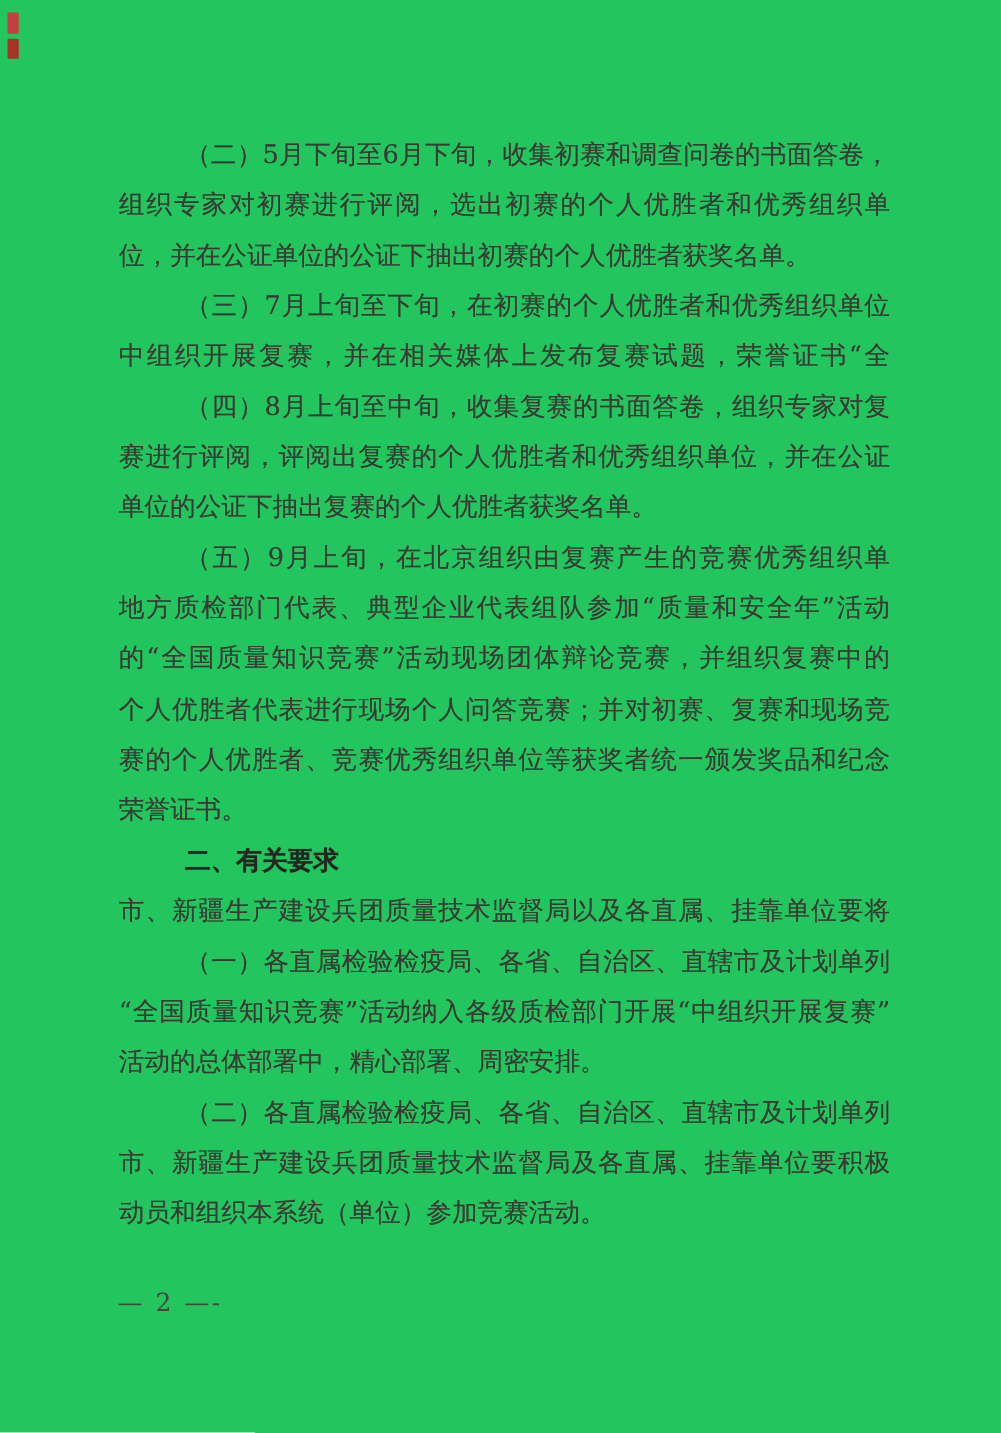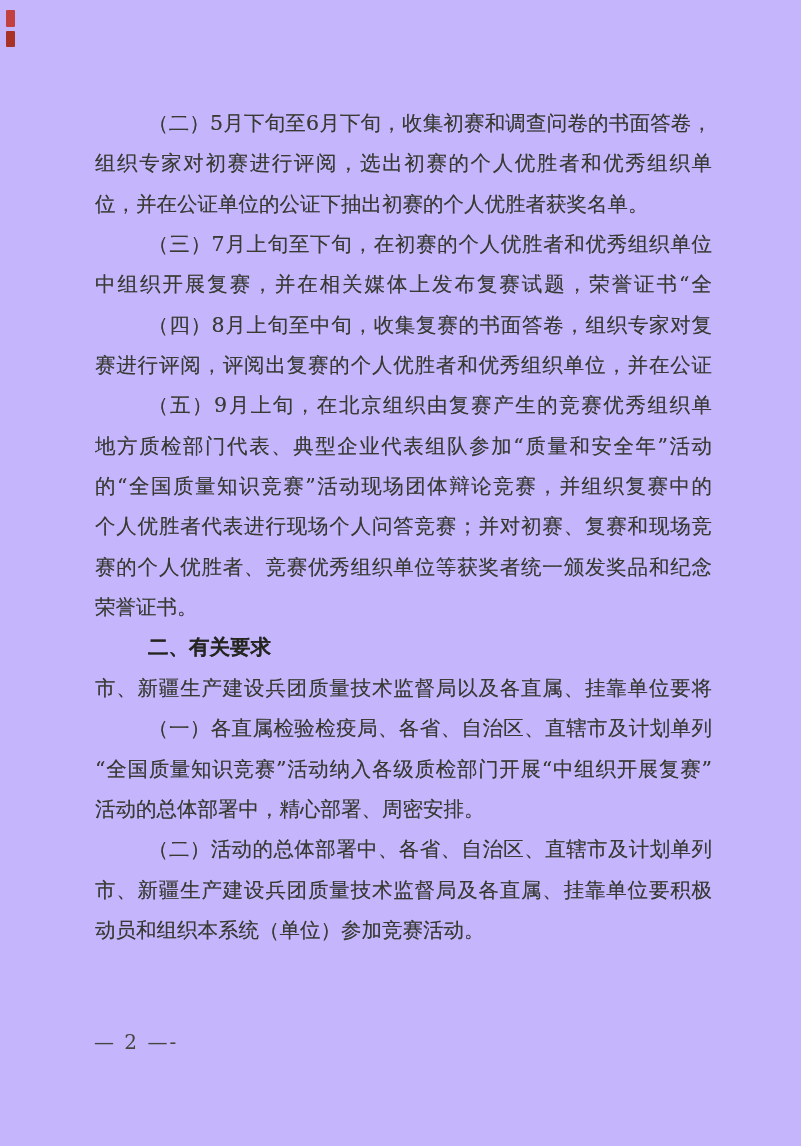--- a/index.html
+++ b/index.html
@@ -4,21 +4,21 @@
 <style>
   html, body {
     margin: 0;
     padding: 0;
     background: #ffffff;
   }
   .page {
     position: relative;
     width: 801px;
     height: 1146px;
-    background: #c4b5fd;
+    background: #22c55e;
     overflow: hidden;
     font-family: "DejaVu Serif", "Liberation Serif", serif;
     color: #383a33;
   }
   
   .corner-mark {
     position: absolute;
     left: 6px;
     width: 9px;
     border-radius: 1px;
@@ -81,20 +81,21 @@
     </div>
 
     <div>
       <div class="line jfy ind">（三）7月上旬至下旬，在初赛的个人优胜者和优秀组织单位</div>
       <div class="line jfy">中组织开展复赛，并在相关媒体上发布复赛试题，荣誉证书“全</div>
     </div>
 
     <div>
       <div class="line jfy ind">（四）8月上旬至中旬，收集复赛的书面答卷，组织专家对复</div>
       <div class="line jfy">赛进行评阅，评阅出复赛的个人优胜者和优秀组织单位，并在公证</div>
+      <div class="line">单位的公证下抽出复赛的个人优胜者获奖名单。</div>
     </div>
 
     <div>
       <div class="line jfy ind">（五）9月上旬，在北京组织由复赛产生的竞赛优秀组织单位、</div>
       <div class="line jfy">地方质检部门代表、典型企业代表组队参加“质量和安全年”活动</div>
       <div class="line jfy">的“全国质量知识竞赛”活动现场团体辩论竞赛，并组织复赛中的</div>
       <div class="line jfy">个人优胜者代表进行现场个人问答竞赛；并对初赛、复赛和现场竞</div>
       <div class="line jfy">赛的个人优胜者、竞赛优秀组织单位等获奖者统一颁发奖品和纪念</div>
       <div class="line">荣誉证书。</div>
     </div>
@@ -102,21 +103,21 @@
     <div class="line ind bold">二、有关要求</div>
 
     <div>
       <div class="line jfy">市、新疆生产建设兵团质量技术监督局以及各直属、挂靠单位要将</div>
       <div class="line jfy ind">（一）各直属检验检疫局、各省、自治区、直辖市及计划单列</div>
       <div class="line jfy">“全国质量知识竞赛”活动纳入各级质检部门开展“中组织开展复赛”</div>
       <div class="line">活动的总体部署中，精心部署、周密安排。</div>
     </div>
 
     <div>
-      <div class="line jfy ind">（二）活动的总体部署中、各省、自治区、直辖市及计划单列</div>
+      <div class="line jfy ind">（二）各直属检验检疫局、各省、自治区、直辖市及计划单列</div>
       <div class="line jfy">市、新疆生产建设兵团质量技术监督局及各直属、挂靠单位要积极</div>
       <div class="line">动员和组织本系统（单位）参加竞赛活动。</div>
     </div>
 
   </div>
 
   <div class="footer">— 2 —-</div>
 
 </div>
 

